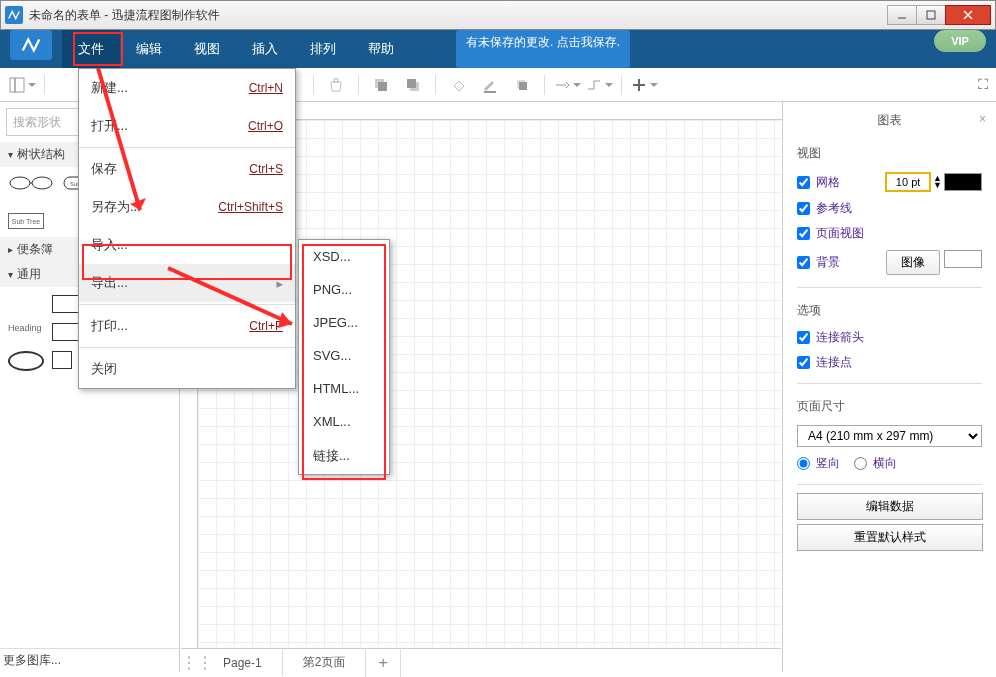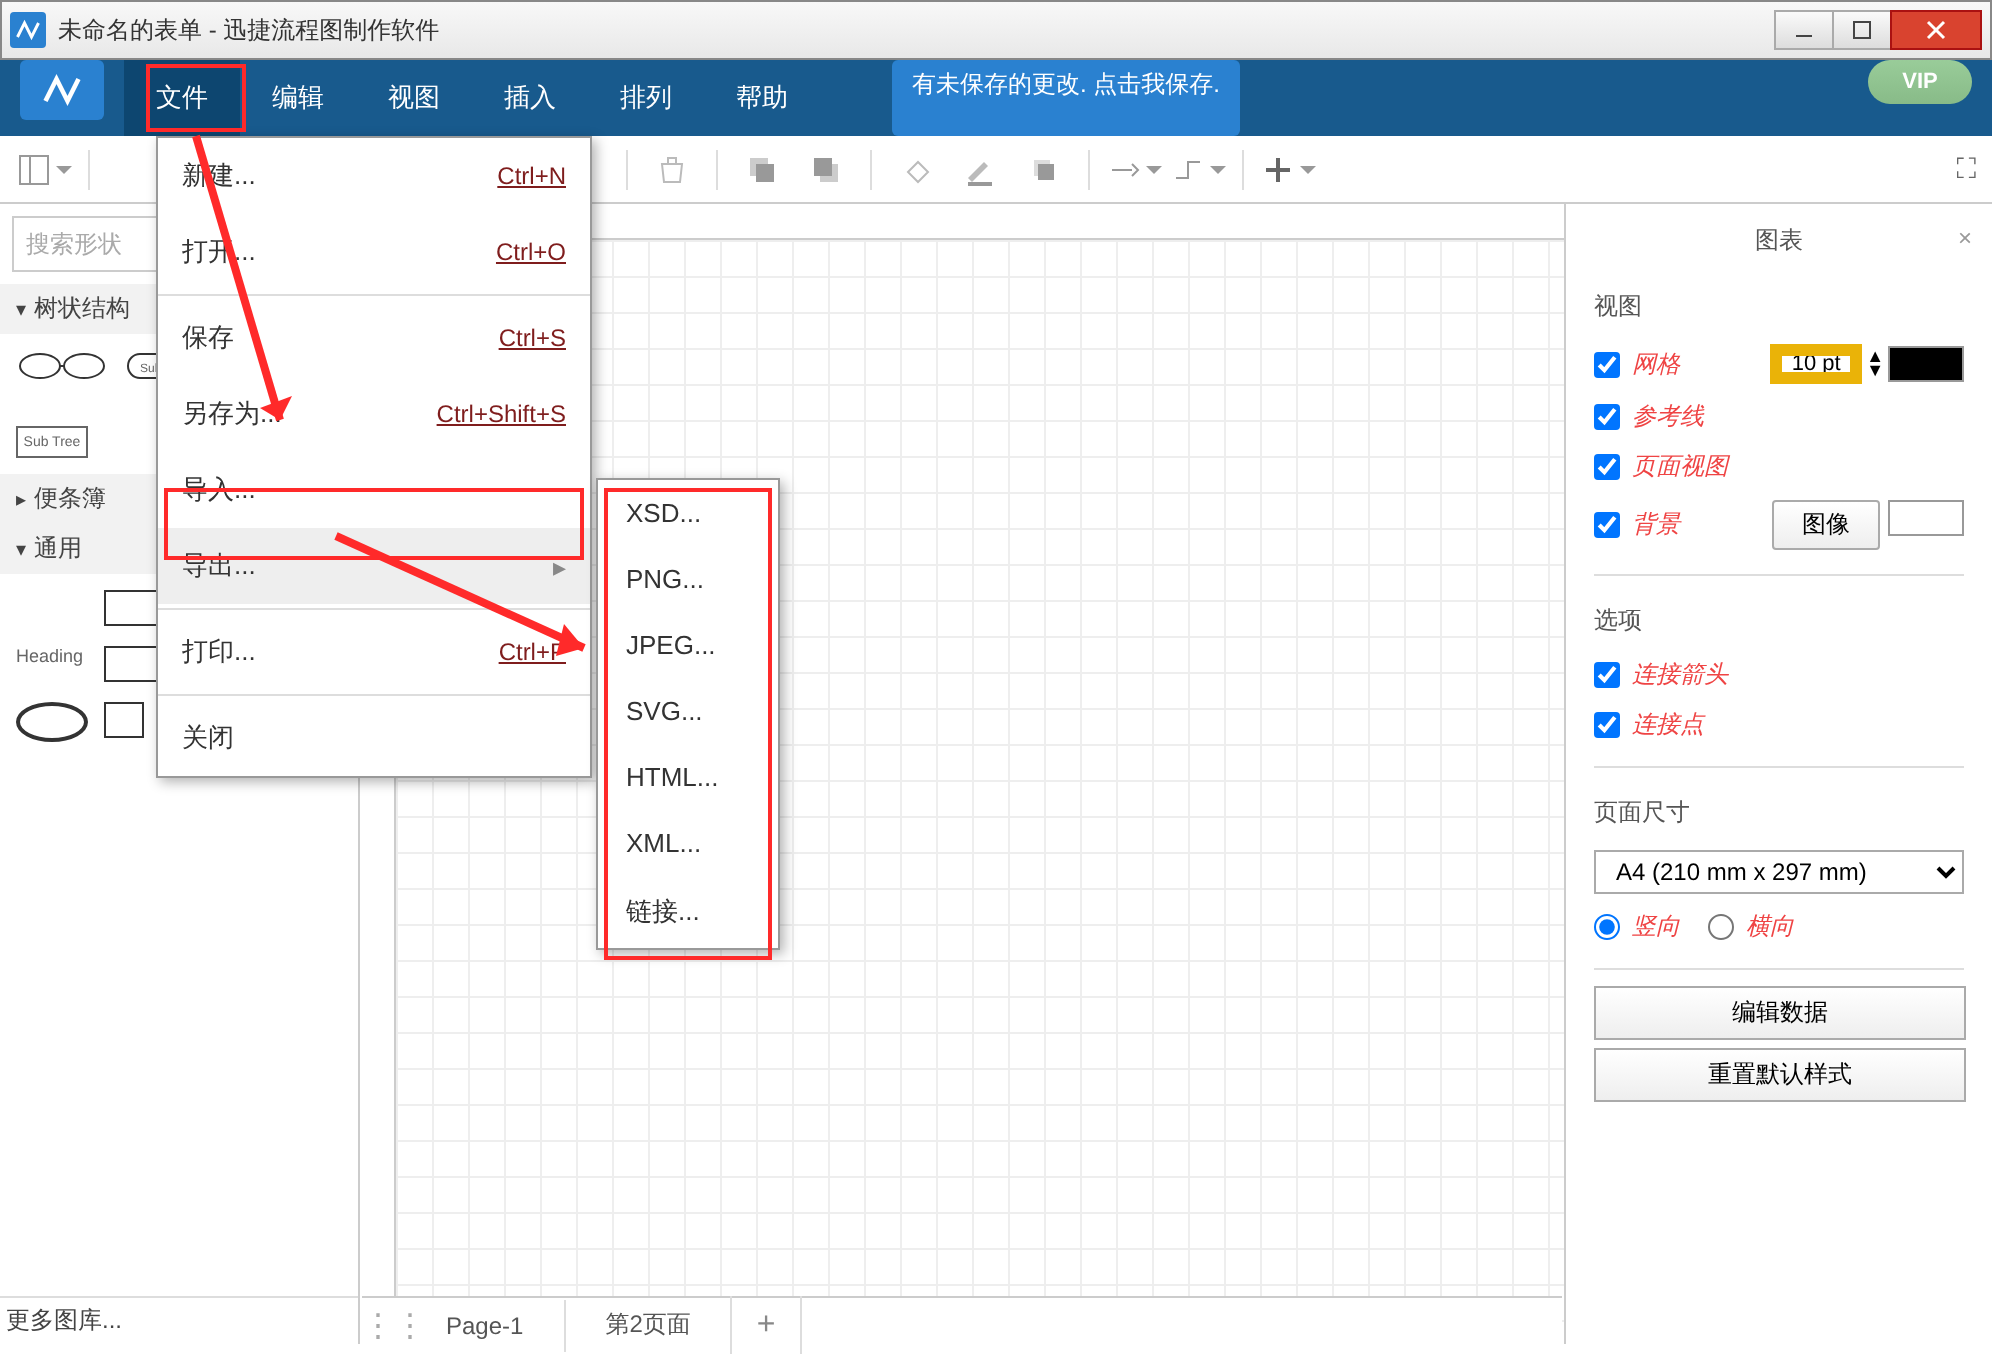--- a/index.html
+++ b/index.html
@@ -13,21 +13,21 @@
 .winbtn { width: 30px; height: 20px; border: 1px solid #aaa; background: linear-gradient(#fafafa,#ddd); display: flex; align-items: center; justify-content: center; margin-left: -1px; }
 .winbtn.close { background: #d9432f; color: #fff; border-color: #a11; width: 46px; }
 .winbtn svg { width: 10px; height: 10px; }
 
 .menubar { height: 38px; background: #185a8d; display: flex; padding: 0 10px; position: relative; }
 .logo { width: 42px; height: 30px; background: #2a81d0; border-radius: 3px; margin-right: 10px; display:flex;align-items:center;justify-content:center; }
 .logo svg{width:22px;height:22px;}
 .menuitem { color: #fff; font-size: 13px; padding: 10px 16px; cursor: pointer; }
 .menuitem.active { background: #0d4670; }
 .fileborder { position: absolute; left: 73px; top: 2px; width: 50px; height: 34px; border: 2px solid #ff2a2a; pointer-events:none; z-index:50;}
-.savenotice { background: #2a81d0; color: #fff; font-size: 12px; padding: 4px 10px; border-radius: 3px; margin-left: 36px; }
+.savenotice { background: #2a81d0; color: #fff; font-size: 12px; padding: 4px 10px; border-radius: 3px; margin-left: 46px; }
 .vip { margin-left: auto; width: 52px; height: 22px; background: linear-gradient(#9c9,#8b8); border-radius: 11px; display:flex;align-items:center;justify-content:center;color:#fff;font-size:11px;font-weight:bold; }
 
 .toolbar { height: 34px; border-bottom: 1px solid #ccc; display: flex; align-items: center; padding: 0 8px; gap: 4px; }
 .tbtn { width: 28px; height: 24px; display:flex;align-items:center;justify-content:center; color:#999; }
 .tbtn.dd::after{content:"";border:4px solid transparent;border-top-color:#999;margin-left:3px;margin-top:4px;}
 .tsep { width: 1px; height: 20px; background: #ddd; margin: 0 4px; }
 .tbtn svg{width:16px;height:16px;}
 .spacer{flex:1;}
 .expandicon{font-size:14px;color:#666;}
 
@@ -64,22 +64,22 @@
 .submenu { position: absolute; left: 298px; top: 239px; width: 92px; background: #fff; border: 1px solid #999; box-shadow: 2px 2px 6px rgba(0,0,0,0.3); z-index: 40; }
 .subitem { padding: 9px 14px; font-size: 13px; color: #333; }
 .expborder { position: absolute; left: 302px; top: 244px; width: 84px; height: 236px; border: 2px solid #ff2a2a; pointer-events:none; z-index:50;}
 .expborder2 { position: absolute; left: 82px; top: 244px; width: 210px; height: 36px; border: 2px solid #ff2a2a; pointer-events:none; z-index:50;}
 
 .rightpanel { width: 214px; border-left: 1px solid #ccc; background: #fff; padding: 0; font-size: 12px; }
 .rphead { text-align: center; padding: 10px; color: #555; position:relative; }
 .rphead .x{position:absolute;right:10px;top:10px;color:#999;}
 .rpsection { padding: 6px 14px; color: #555; font-weight:normal; }
 .rprow { padding: 4px 14px; display: flex; align-items: center; gap: 6px; }
-.rprow label { color: #ef4444; font-style: italic; }
-.ptinput { width: 46px; height: 20px; border: 6px solid #eab308; text-align: center; font-size: 11px; }
+.rprow label { color: #4c1d95; }
+.ptinput { width: 46px; height: 20px; border: 2px solid #eab308; text-align: center; font-size: 11px; }
 .colorswatch { width: 38px; height: 18px; border: 1px solid #999; background:#fff; margin-left:auto; }
 .colorswatch.black{background:#000;}
 .btn { border: 1px solid #aaa; background: linear-gradient(#fff,#eee); padding: 3px 14px; cursor:pointer; border-radius:2px; }
 .rpselect { width: 186px; height: 22px; border: 1px solid #aaa; padding: 0 6px; font-size: 12px; background:#fff; }
 .widebtn { width: 186px; margin: 4px 14px; padding: 4px 0; text-align:center; border: 1px solid #aaa; background: linear-gradient(#fff,#eee); border-radius:0; cursor:pointer; }
 .rline{height:1px;background:#ddd;margin:8px 14px;}
 
 .bottombar { position:absolute;bottom:1px;left:181px;right:215px;height:28px;border-top:1px solid #ccc;display:flex;align-items:center;background:#fff; }
 .bottombar .grip{width:22px;text-align:center;color:#aaa;}
 .tab { padding: 6px 20px; font-size: 12px; color: #555; border-right:1px solid #ddd; }

